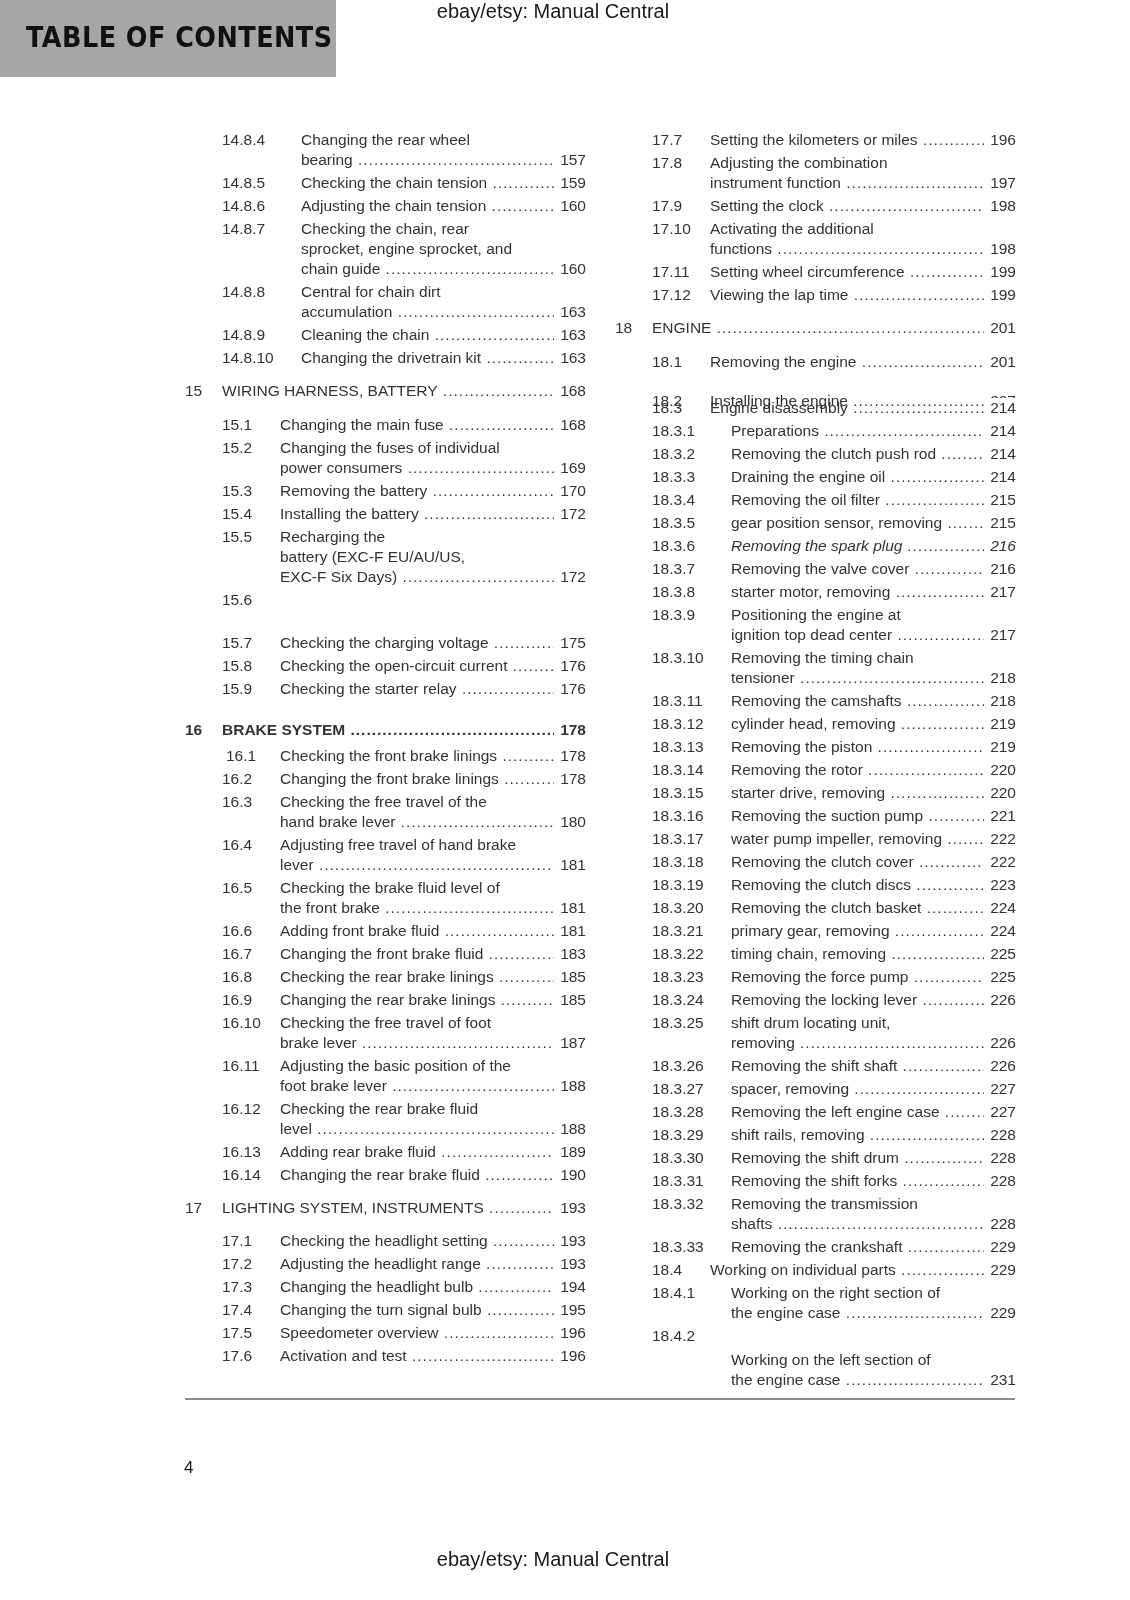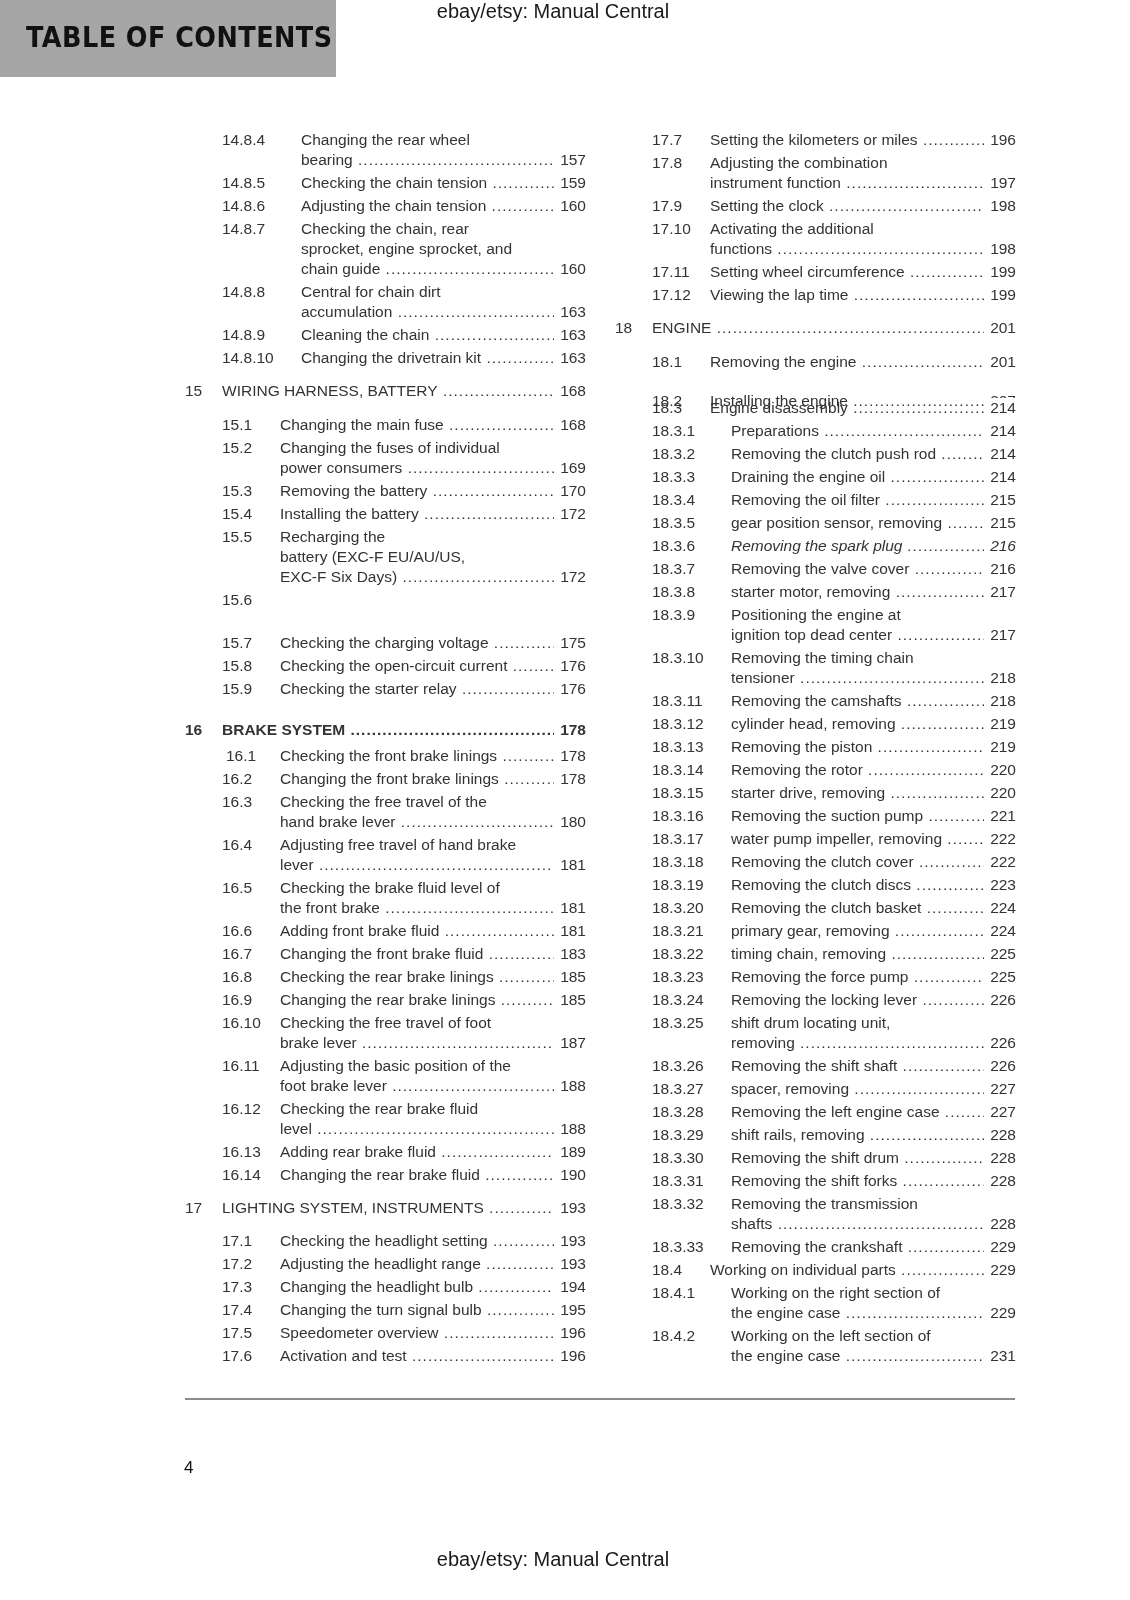--- a/index.html
+++ b/index.html
@@ -550,21 +550,21 @@
     </div>
     <div class="toc" style="left: 0px; top: 1283px; width: 1130px; height: 42px;">
       <span class="num" style="left: 652px;">18.4.1</span>
       <div class="title" style="left: 731px; width: 285px;">
         <span class="line">Working on the right section of</span>
         <span class="line last">the engine case<span class="page">229</span></span>
       </div>
     </div>
     <div class="toc" style="left: 0px; top: 1326px; width: 1130px; height: 42px;">
       <span class="num" style="left: 652px;">18.4.2</span>
-      <div class="title" style="left: 731px; width: 285px;">
+      <div class="title" style="left: 731px; width: 285px; margin-top: 24px;">
         <span class="line">Working on the left section of</span>
         <span class="line last">the engine case<span class="page">231</span></span>
       </div>
     </div>
   </div>
 
 <div class="rule"></div>
 <div class="page-number">4</div>
 <div class="watermark wm-bottom">ebay/etsy: Manual Central</div>
 

